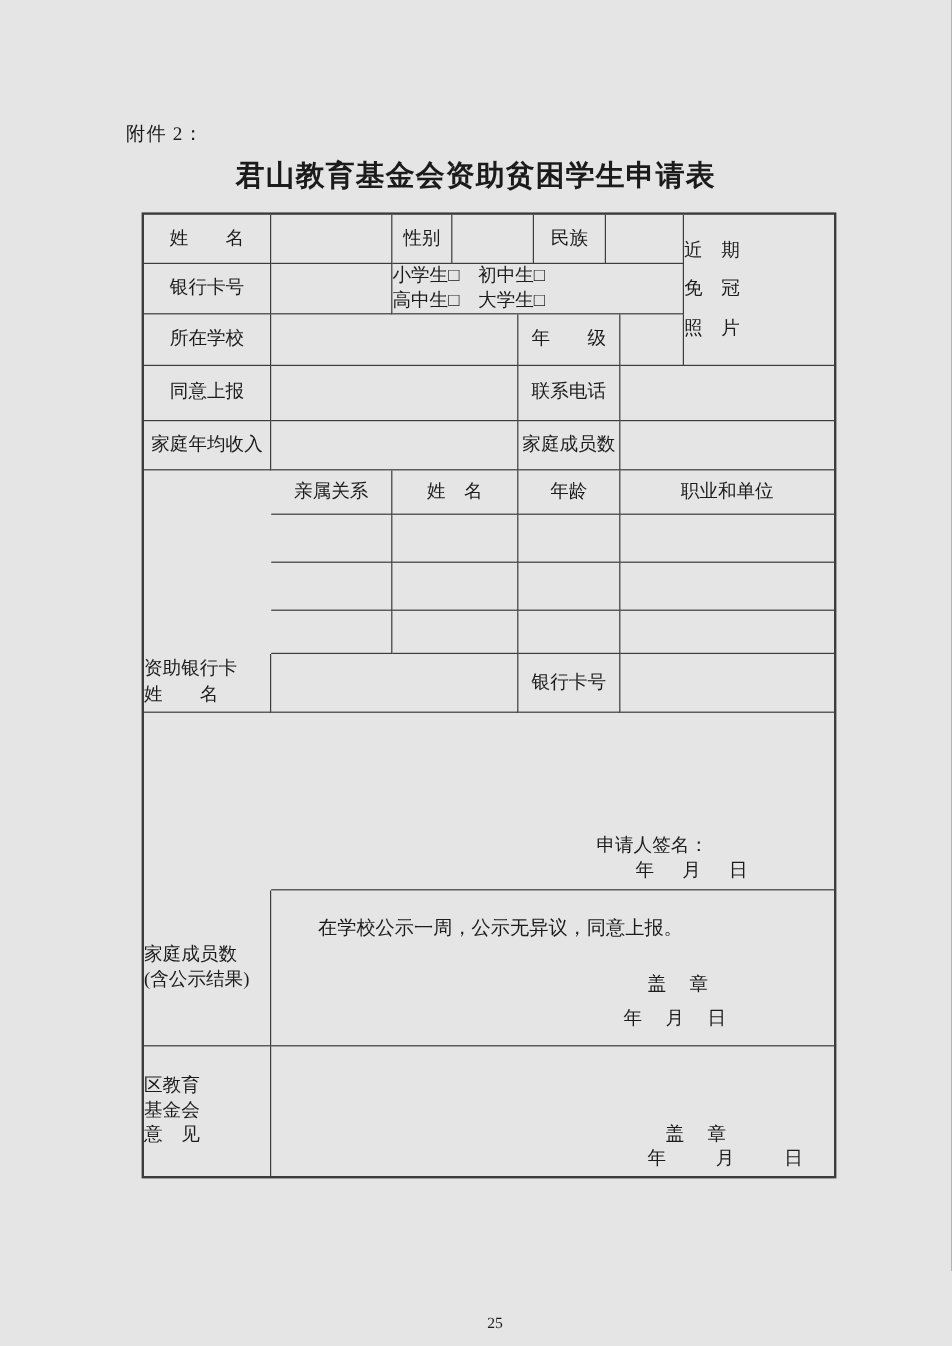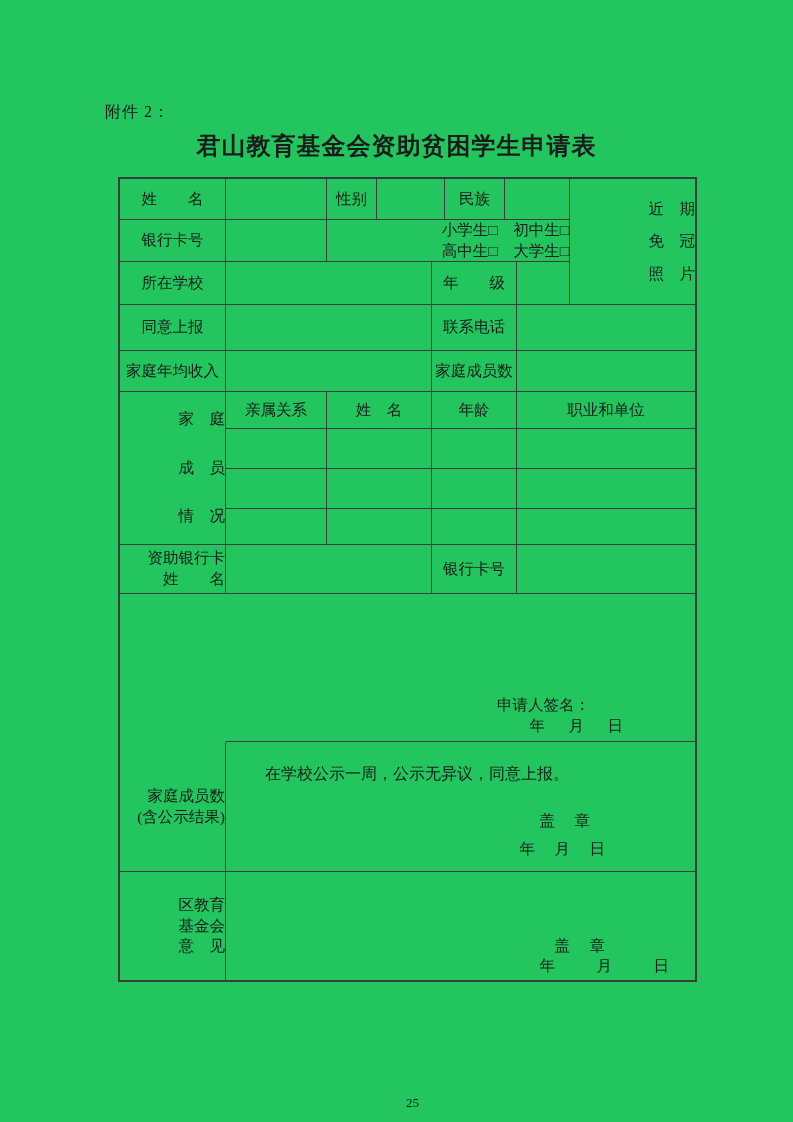--- a/index.html
+++ b/index.html
@@ -1,20 +1,20 @@
 <!DOCTYPE html>
 <html><head>
 <meta charset="utf-8">
 <style>
   html,body{margin:0;padding:0;background:#888;}
   .page{
     position:relative;
     width:793px;height:1122px;
     margin:0 auto;
-    background:#22c55e;
+    background:#e5e5e5;
     font-family:"Liberation Serif","DejaVu Serif",serif;
     color:#1b1b1b;
     overflow:hidden;
   }
   .attachment{
     position:absolute;left:105px;top:102px;
     font-size:16px;letter-spacing:1px;
   }
   .doc-title{
     position:absolute;left:0;top:130px;width:100%;
@@ -33,21 +33,21 @@
     border-right:1.5px solid #3c3c3c;
     border-bottom:1.5px solid #3c3c3c;
     display:flex;align-items:center;justify-content:center;
     font-size:15.5px;line-height:1.32;
     text-align:center;
     box-sizing:border-box;
     position:relative;
   }
   .cell.nr{border-right:none;}
   .cell.nb{border-bottom:none;}
-  .stack{display:flex;flex-direction:column;align-items:flex-end;justify-content:center;}
+  .stack{display:flex;flex-direction:column;align-items:flex-start;justify-content:center;}
   .gap28 > div{margin:14px 0;}
   .gap20 > div{margin:10px 0;}
   .gap12 > div{margin:6px 0;}
   .tight{line-height:1.35;}
   .abs{position:absolute;white-space:nowrap;}
   .date-line{letter-spacing:4px;}
   .date-line.narrow{letter-spacing:2px;}
   .date-line.wide{letter-spacing:13px;}
   .seal{letter-spacing:2px;}
   .statement{font-size:16px;}
@@ -93,25 +93,20 @@
     <div class="cell" style="grid-area:4/1/5/2">同意上报</div>
     <div class="cell" style="grid-area:4/2/5/5"></div>
     <div class="cell" style="grid-area:4/5/5/8">联系电话</div>
     <div class="cell nr" style="grid-area:4/8/5/10"></div>
 
     <div class="cell" style="grid-area:5/1/6/2">家庭年均收入</div>
     <div class="cell" style="grid-area:5/2/6/5"></div>
     <div class="cell" style="grid-area:5/5/6/8">家庭成员数</div>
     <div class="cell nr" style="grid-area:5/8/6/10"></div>
 
-    <div class="cell stack gap28" style="grid-area:6/1/10/2">
-      <div>家　庭</div>
-      <div>成　员</div>
-      <div>情　况</div>
-    </div>
 
     <div class="cell" style="grid-area:6/2/7/3">亲属关系</div>
     <div class="cell" style="grid-area:6/3/7/5">姓　名</div>
     <div class="cell" style="grid-area:6/5/7/8">年龄</div>
     <div class="cell nr" style="grid-area:6/8/7/10">职业和单位</div>
 
     <div class="cell" style="grid-area:7/2/8/3"></div>
     <div class="cell" style="grid-area:7/3/8/5"></div>
     <div class="cell" style="grid-area:7/5/8/8"></div>
     <div class="cell nr" style="grid-area:7/8/8/10"></div>

